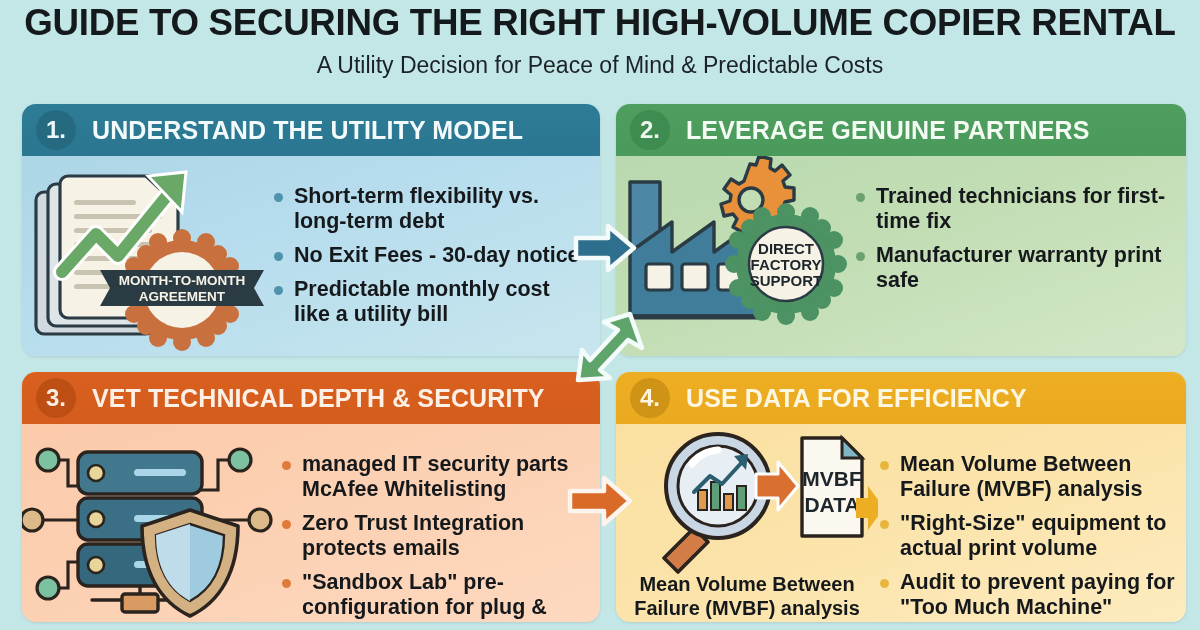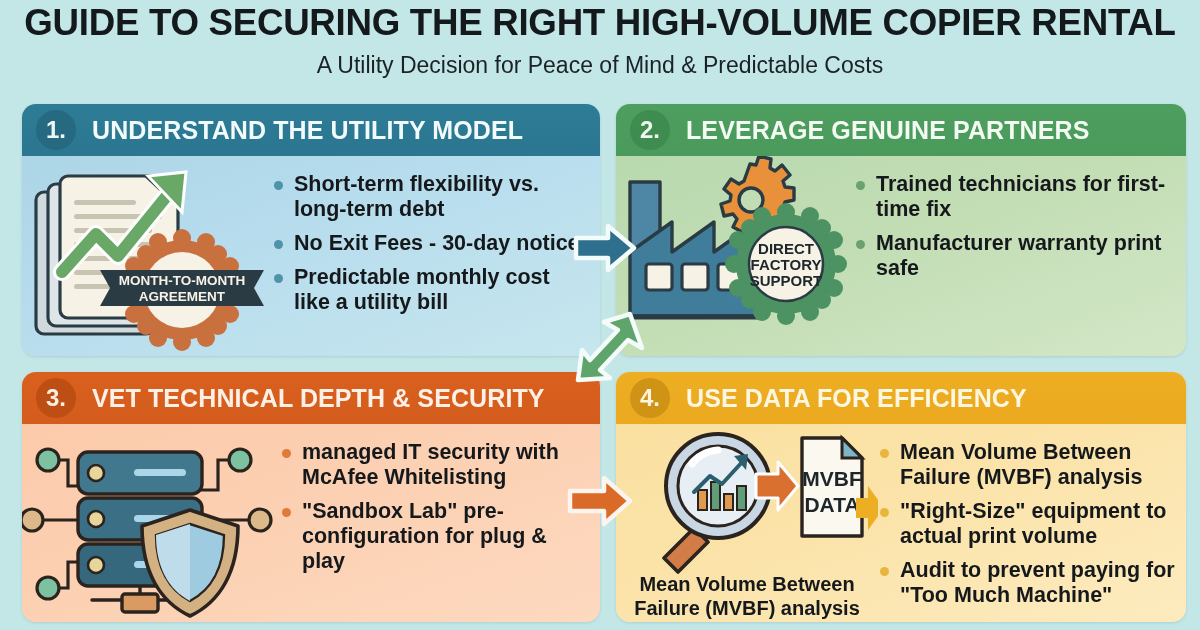--- a/index.html
+++ b/index.html
@@ -60,21 +60,21 @@
   .p4 .phead h2{color:#fdf7e2;}
 
   .pbody{display:flex;height:200px;}
   .art{flex:0 0 auto;position:relative;}
   .p1 .art{width:250px;}
   .p2 .art{width:238px;}
   .p3 .art{width:258px;}
   .p4 .art{width:262px;}
 
   ul.bullets{
-    list-style:none;margin:0;padding:16px 10px 0 0;flex:1 1 auto;
+    list-style:none;margin:0;padding:28px 10px 0 0;flex:1 1 auto;
   }
   ul.bullets li{
     position:relative;padding-left:22px;margin-bottom:9px;
     font-size:21.5px;line-height:25px;font-weight:bold;color:#16191c;
   }
   ul.bullets li::before{
     content:"";position:absolute;left:2px;top:9px;
     width:9px;height:9px;border-radius:50%;
   }
   .p1 ul.bullets li::before{background:#4e93ab;}
@@ -261,21 +261,22 @@
             <rect x="100" y="170" width="36" height="18" rx="3" fill="#d99b62"></rect>
           </g>
           <g transform="translate(116,86)">
             <path d="M52 0 L100 16 C100 62 82 92 52 106 C22 92 4 62 4 16 Z" fill="#d4b183" stroke="#2b231e" stroke-width="3.6" stroke-linejoin="round"></path>
             <path d="M52 14 L86 25 C86 58 73 80 52 91 C31 80 18 58 18 25 Z" fill="#9fcbe0" stroke="#2b231e" stroke-width="2.4"></path>
             <path d="M52 14 L52 91 C31 80 18 58 18 25 Z" fill="#bfdcea"></path>
           </g>
         </svg>
       </div>
       <ul class="bullets">
-        <li>managed IT security with McAfee Whitelisting</li>
+        <li>managed IT security parts McAfee Whitelisting</li>
+        <li>Zero Trust Integration protects emails</li>
         <li>"Sandbox Lab" pre-configuration for plug &amp; play</li>
       </ul>
     </div>
   </div>
 
   <div class="panel p4">
     <div class="phead">
       <div class="badge">4.</div>
       <h2>USE DATA FOR EFFICIENCY</h2>
     </div>

